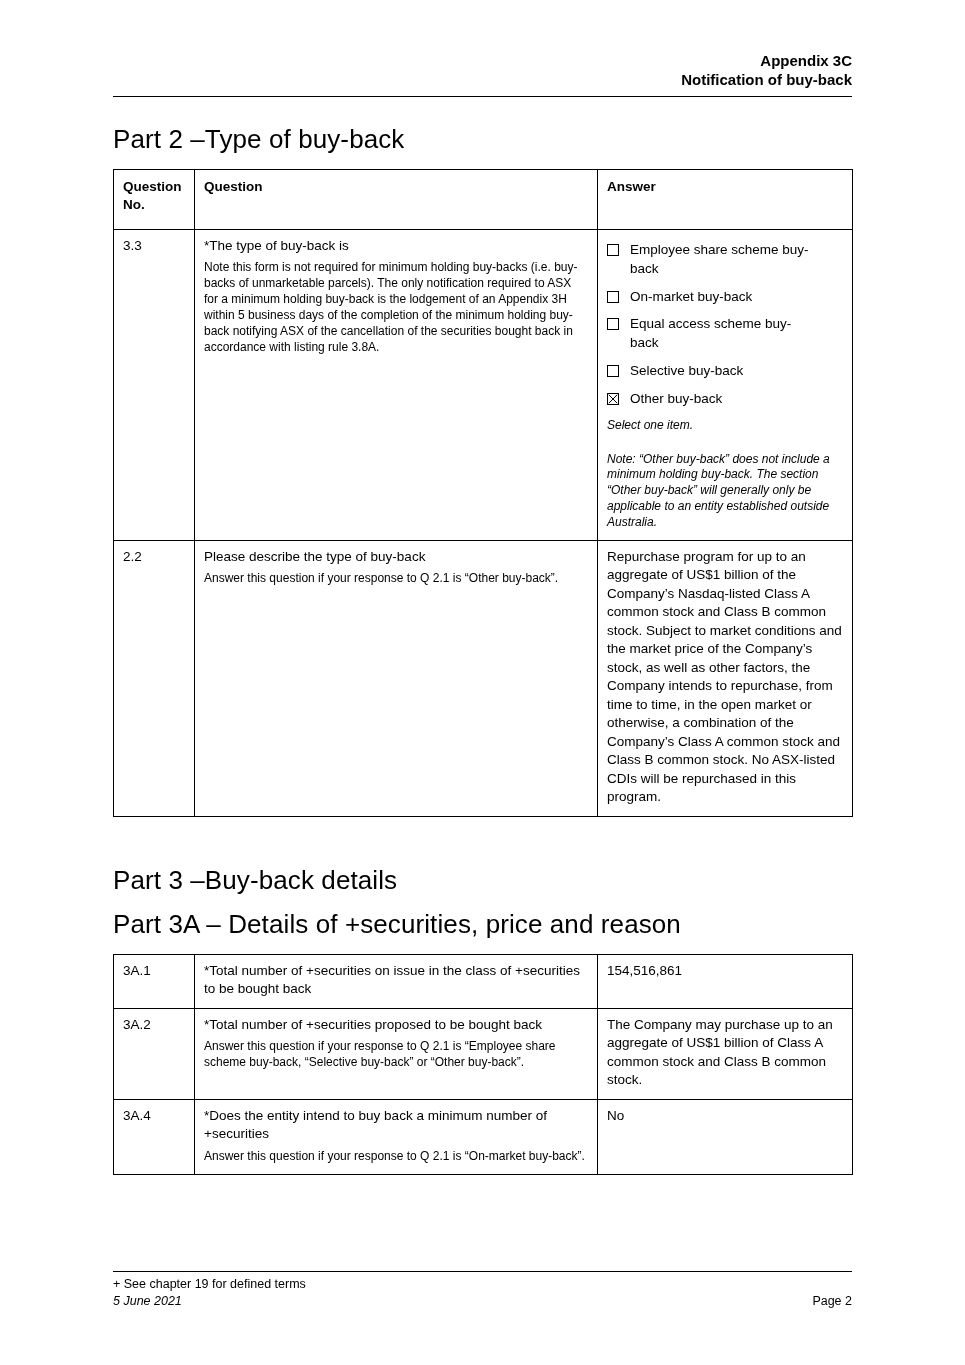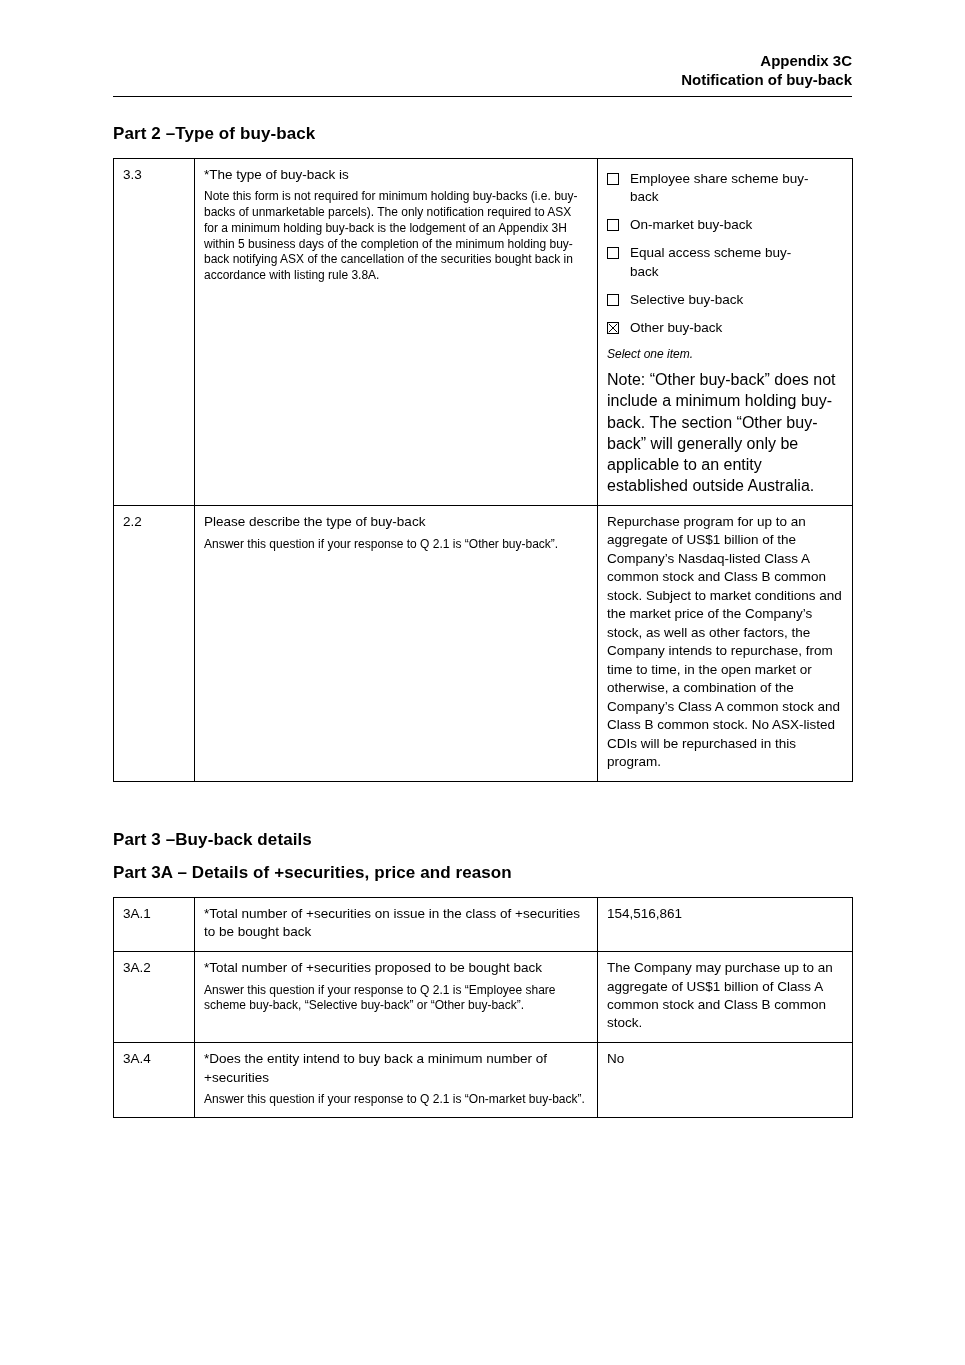--- a/index.html
+++ b/index.html
@@ -18,22 +18,22 @@
     text-align: right;
     font-weight: bold;
     font-size: 15px;
     line-height: 1.25;
     border-bottom: 1px solid #000;
     padding-bottom: 6px;
   }
 
   
   .part-heading {
-    font-size: 17px;
-    font-weight: 700;
+    font-size: 26px;
+    font-weight: 400;
     margin: 26px 0 0 0;
     letter-spacing: 0.1px;
   }
   .part-heading.first { margin-top: 27px; }
   .part-heading.sub { margin-top: 13px; }
 
   
   table.form {
     border-collapse: collapse;
     table-layout: fixed;
@@ -65,21 +65,21 @@
     flex: none;
     width: 12px; height: 12px;
     border: 1px solid #000;
     margin-top: 3px; margin-right: 11px;
     position: relative;
     background: #fff;
   }
   .box svg { position: absolute; inset: 0; width: 100%; height: 100%; }
   .opt-label { max-width: 185px; line-height: 1.4; }
   .sel-note { font-style: italic; font-size: 12px; margin-top: 9px; line-height: 1.3; }
-  .other-note { font-size: 16px; margin-top: 7px; line-height: 1.32; }
+  .other-note { font-style: italic; font-size: 12px; margin-top: 18px; line-height: 1.32; }
 
   .gap-part3 { height: 22px; }
 
   
   .page-footer {
     position: absolute;
     left: 113px; right: 113px;
     top: 1271px;
     border-top: 1px solid #000;
     padding-top: 4px;
@@ -97,20 +97,25 @@
 
     <div class="page-header">
       <div>Appendix 3C</div>
       <div>Notification of buy-back</div>
     </div>
 
     <h1 class="part-heading first">Part 2 –Type of buy-back</h1>
 
     <table class="form">
       <tbody>
+          <tr class="thead">
+        <td class="col-no">Question No.</td>
+        <td class="col-q">Question</td>
+        <td class="col-a">Answer</td>
+      </tr>
 
       <tr>
         <td class="col-no">3.3</td>
         <td class="col-q">
           <div>*The type of buy-back is</div>
           <div class="note">Note this form is not required for minimum holding buy-backs (i.e. buy-backs of unmarketable parcels). The only notification required to ASX for a minimum holding buy-back is the lodgement of an Appendix 3H within 5 business days of the completion of the minimum holding buy-back notifying ASX of the cancellation of the securities bought back in accordance with listing rule 3.8A.</div>
         </td>
         <td class="col-a">
           <div class="opt">
             <span class="box"></span>
@@ -189,13 +194,22 @@
         </td>
         <td class="col-a">
           <div class="ans-text">No</div>
         </td>
       </tr>
     </tbody>
       </table>
 
   </div>
 
+  <div class="page-footer">
+    <div class="footer-row">
+      <div>
+        <div>+ See chapter 19 for defined terms</div>
+        <div class="footer-date">5 June 2021</div>
+      </div>
+      <div>Page 2</div>
+    </div>
+  </div>
 </div>
 
 </body></html>

